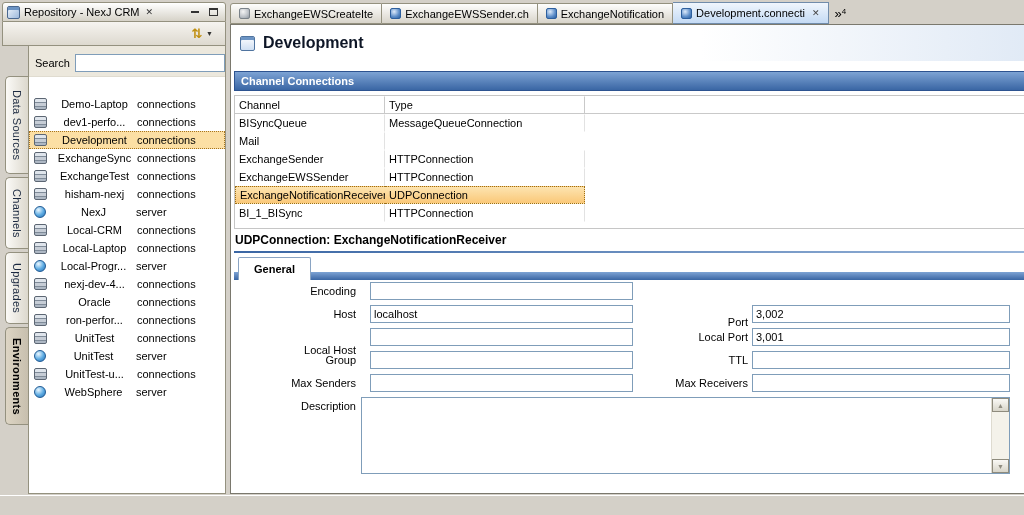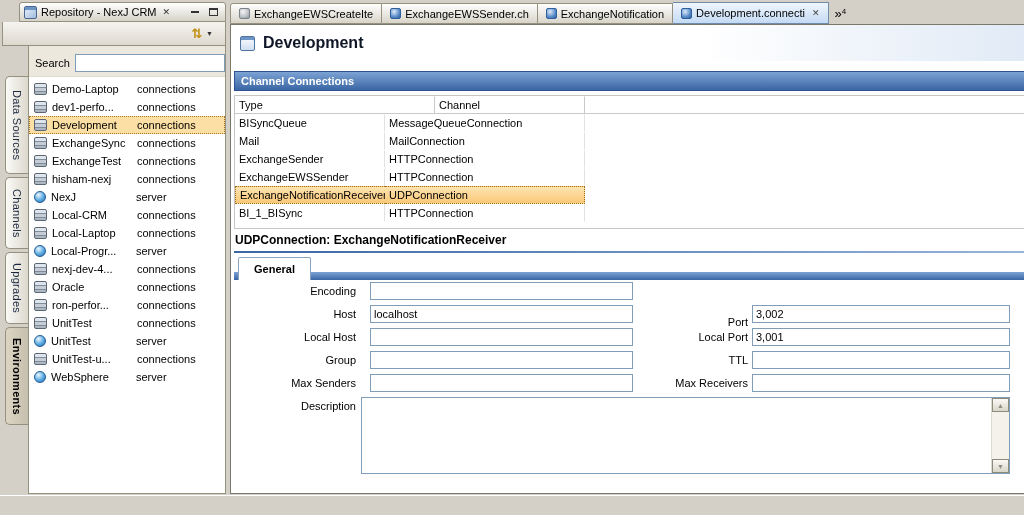--- a/index.html
+++ b/index.html
@@ -7,34 +7,34 @@
   #app{position:relative;width:1024px;height:515px;background:#d4d0c8;overflow:hidden;}
   .flex-sp{flex:1;}
 
   
   .win-btn{width:15px;height:13px;display:inline-flex;align-items:center;justify-content:center;cursor:pointer;}
   .win-btn.min i{display:block;width:8px;height:2px;background:#333;}
   .win-btn.max i{display:block;width:9px;height:8px;border:1px solid #333;border-top:2px solid #333;box-sizing:border-box;}
 
   
   #left-view{position:absolute;left:2px;top:2px;width:224px;height:492px;}
-  .view-titlebar{height:20px;box-sizing:border-box;display:flex;align-items:center;gap:4px;padding:0 4px;background:linear-gradient(#ffffff,#d6d2c8);border:1px solid #94917f;border-radius:3px 3px 0 0;margin-left:17px;}
+  .view-titlebar{height:20px;box-sizing:border-box;display:flex;align-items:center;gap:4px;padding:0 4px;background:linear-gradient(#ffffff,#d6d2c8);border:1px solid #94917f;border-radius:3px 3px 0 0;}
   .vt-icon{width:13px;height:13px;flex:0 0 auto;border:1px solid #49678f;border-radius:2px;background:linear-gradient(135deg,#eef4fb,#9db9dc);box-shadow:inset 0 3px 0 #6c94c4;box-sizing:border-box;}
   .vt-title{white-space:nowrap;}
   .vt-close{font-size:9px;font-weight:bold;color:#333;cursor:pointer;padding:0 2px;}
   .view-toolbar{height:24px;box-sizing:border-box;display:flex;align-items:center;justify-content:flex-end;gap:4px;padding:0 12px 0 0;background:linear-gradient(#f6f4f0,#ddd9cf);border:1px solid #94917f;border-top:none;}
   .sync-icon{color:#c08f10;font-weight:bold;font-size:13px;line-height:1;cursor:pointer;}
   .dd-chevron{font-size:7px;color:#333;cursor:pointer;}
   .vtabs{position:absolute;left:0;top:44px;width:26px;bottom:0;box-sizing:border-box;padding-top:30px;display:flex;flex-direction:column;align-items:flex-end;gap:3px;}
   .vtab{writing-mode:vertical-rl;box-sizing:border-box;width:23px;display:flex;align-items:center;justify-content:center;background:linear-gradient(to right,#fbfaf7,#dcd8cd);border:1px solid #94917f;border-right:none;border-radius:5px 0 0 5px;color:#1c2a41;cursor:pointer;letter-spacing:.3px;}
   .vtab.active{background:linear-gradient(to right,#ddd5c4,#c7bfae);color:#000;font-weight:bold;}
   .left-content{position:absolute;left:26px;top:44px;right:0;bottom:0;background:#fff;border:1px solid #94917f;border-top:none;box-sizing:border-box;overflow:hidden;}
   .search-row{display:flex;align-items:center;gap:5px;padding:8px 4px 4px 6px;background:#ece8dd;border-bottom:1px solid #e0dcd0;}
   .search-row input{flex:1;height:18px;box-sizing:border-box;border:1px solid var(--input-border,#7f9db9);font:11px "Liberation Sans","DejaVu Sans",sans-serif;padding:0 3px;background:#fff;}
-  .tree{margin-top:3px;}
+  .tree{margin-top:18px;text-align:center;}
   .tree-row{height:18px;display:flex;align-items:center;padding-left:5px;cursor:default;}
   .tree-row.selected{background:var(--tree-selection,#fcdfa4);outline:1px dotted #a8741c;outline-offset:-1px;}
   .tree-icon{margin-right:5px;flex:0 0 auto;}
   .tree-icon.db{width:13px;height:12px;border:1px solid #5c6673;border-radius:2px;background:linear-gradient(#dfe5ec 0 3px,#7f8b99 3px 4px,#c6cdd6 4px 7px,#7f8b99 7px 8px,#aeb8c4 8px 12px);box-sizing:border-box;}
   .tree-icon.globe{width:12px;height:12px;border-radius:50%;border:1px solid #1f5a94;background:radial-gradient(circle at 35% 30%,#eaf7ff,#5aa9e1 55%,#2a6db0);box-sizing:border-box;}
   .tree-name{width:85px;white-space:nowrap;overflow:hidden;}
   .tree-type{white-space:nowrap;}
 
   
   #editor{position:absolute;left:230px;top:2px;width:856px;height:492px;}
@@ -255,33 +255,32 @@
       <div class="section-bar">
         <span>Channel Connections</span>
         <span class="checks">
           <span class="c-back">✔</span>
           <span class="c-front">✔</span>
         </span>
       </div>
 
       <div class="ctable">
         <div class="trow thead">
+            <div class="tcell tc1">Channel</div>
             <div class="tcell tc2">Type</div>
-            <div class="tcell tc1">Channel</div>
             <div class="tcell tc3"></div>
           </div>
         <div>
             <div class="trow">
               <div class="tcell tc1">BISyncQueue</div>
               <div class="tcell tc2">MessageQueueConnection</div>
               <div class="tcell tc3"></div>
             </div>
             <div class="trow">
               <div class="tcell tc1">Mail</div>
-              <div class="tcell tc2">MailConnection</div>
               <div class="tcell tc3"></div>
             </div>
             <div class="trow">
               <div class="tcell tc1">ExchangeSender</div>
               <div class="tcell tc2">HTTPConnection</div>
               <div class="tcell tc3"></div>
             </div>
             <div class="trow">
               <div class="tcell tc1">ExchangeEWSSender</div>
               <div class="tcell tc2">HTTPConnection</div>
@@ -317,21 +316,21 @@
           <div class="desc-text"></div>
           <div class="desc-scroll">
             <span class="sb-btn up">▲</span>
             <span class="sb-btn down">▼</span>
           </div>
         </div>
       <div class="form-label lbl-l" style="top: 260px;">Encoding</div>
           <input class="f-input fi-l" style="top: 257px;">
           <div class="form-label lbl-l" style="top: 283px;">Host</div>
           <input class="f-input fi-l" value="localhost" style="top: 280px;">
-          <div class="form-label lbl-l" style="top: 306px;">Local Host</div>
+          <div class="form-label lbl-l" style="top: 319px;">Local Host</div>
           <input class="f-input fi-l" style="top: 303px;">
           <div class="form-label lbl-l" style="top: 329px;">Group</div>
           <input class="f-input fi-l" style="top: 326px;">
           <div class="form-label lbl-l" style="top: 352px;">Max Senders</div>
           <input class="f-input fi-l" style="top: 349px;">
           <div class="form-label lbl-r" style="top: 291px;">Port</div>
           <input class="f-input fi-r" value="3,002" style="top: 280px;">
           <div class="form-label lbl-r" style="top: 306px;">Local Port</div>
           <input class="f-input fi-r" value="3,001" style="top: 303px;">
           <div class="form-label lbl-r" style="top: 329px;">TTL</div>

